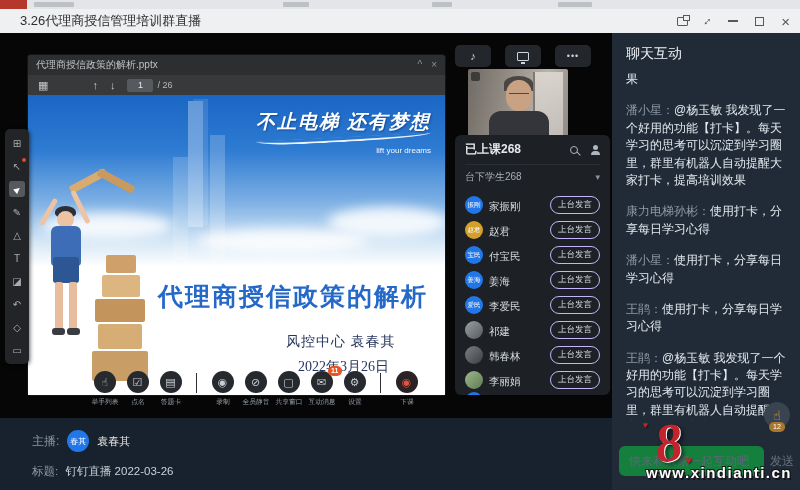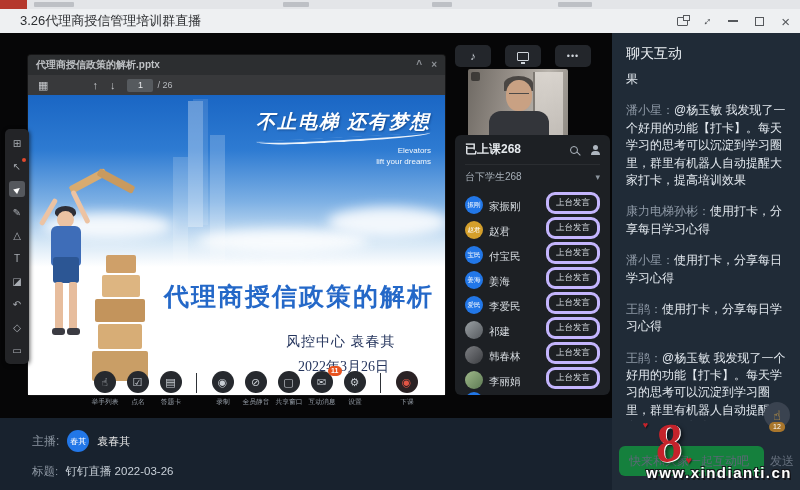--- a/index.html
+++ b/index.html
@@ -20,40 +20,40 @@
   .ic-expand { display:inline-block; font-size:12px; transform:rotate(45deg); line-height:1; }
   .ic-min { width:10px; border-top:2px solid #55585c; display:inline-block; }
   .ic-max { width:9px; height:9px; border:1.4px solid #55585c; display:inline-block; }
   .ic-close { font-size:15px; line-height:1; }
 
   
   .stage { position:absolute; top:33px; left:0; width:612px; height:385px; background:#060607; }
 
   
   .ppt { position:absolute; left:28px; top:22px; width:417px; height:340px; background:#242526; border-radius:3px; box-shadow:0 0 0 1px #151516; }
-  .ppt-header { height:20px; background:#2c2e30; display:flex; align-items:center; padding:0 8px; border-radius:3px 3px 0 0;font-weight:bold; }
+  .ppt-header { height:20px; background:#2c2e30; display:flex; align-items:center; padding:0 8px; border-radius:3px 3px 0 0; }
   .ppt-filename { font-size:10px; color:#bfc2c5; }
   .ppt-hicons { margin-left:auto; display:flex; gap:9px; color:#8d9196; font-size:10px; line-height:1; }
   .ppt-toolbar { height:20px; background:#38393b; display:flex; align-items:center; padding:0 10px; font-size:11px; color:#c3c6c9; }
   .tb-up { margin-left:44px; }
   .tb-down { margin-left:12px; }
   .page-box { width:26px; height:13px; background:#565a5e; border-radius:2px; color:#e8eaec; font-size:9px; text-align:center; line-height:13px; margin-left:12px; }
   .page-total { font-size:9px; color:#b6b9bd; margin-left:4px; }
 
   
   .slide { position:absolute; top:40px; left:0; width:417px; height:300px; background:#fff; overflow:hidden; }
   .sky { position:absolute; top:0; left:0; width:100%; height:172px; background:linear-gradient(180deg,#1a66c4 0%,#2e7bd2 32%,#7db0e4 62%,#d7e8f6 86%,#ffffff 100%); }
   .cloud { position:absolute; background:#fff; border-radius:50%; filter:blur(6px); opacity:.85; }
   .tower { position:absolute; left:160px; top:6px; width:15px; height:126px; background:rgba(255,255,255,.32);
            box-shadow:22px 34px 0 rgba(255,255,255,.2), -15px 56px 0 rgba(255,255,255,.16), 5px -2px 0 rgba(255,255,255,.12); }
   .slogan-wrap { position:absolute; top:14px; right:14px; text-align:right; color:#fff; }
   .slogan { font-family:"Liberation Serif","DejaVu Serif",serif; font-size:19px; font-weight:bold; font-style:italic; letter-spacing:2px; text-shadow:1px 1px 2px rgba(0,30,80,.45); }
   .swoosh { height:5px; border-bottom:2px solid rgba(255,255,255,.9); border-radius:0 0 60% 40%/0 0 6px 6px; transform:rotate(-3deg); margin-top:2px; }
   .slogan-en { font-size:8px; line-height:1.35; opacity:.95; margin-top:4px; }
-  .slide-title { position:absolute; left:136px; top:185px; font-family:Liberation Sans, sans-serif; font-weight:bold; font-size:25px; color:#2468c8; letter-spacing:2px; white-space:nowrap; }
+  .slide-title { position:absolute; left:130px; top:185px; font-family:Liberation Sans, sans-serif; font-weight:bold; font-size:25px; color:#2468c8; letter-spacing:2px; white-space:nowrap; }
   .slide-author { position:absolute; left:258px; top:238px; font-family:"Liberation Serif","DejaVu Serif",serif; font-size:14px; color:#26365e; letter-spacing:1px; }
   .slide-date { position:absolute; left:270px; top:263px; font-family:"Liberation Serif","DejaVu Serif",serif; font-size:14px; color:#26365e; }
 
   
   .boy-blocks { position:absolute; left:12px; top:66px; width:125px; height:230px; }
   .bb { position:absolute; border-radius:2px; }
   .roof1 { left:28px; top:16px; width:40px; height:8px; background:#d8ab70; transform:rotate(-28deg); }
   .roof2 { left:56px; top:16px; width:40px; height:8px; background:#c99a5f; transform:rotate(28deg); }
   .blk1 { left:52px; top:190px; width:56px; height:30px; background:#c99e66; }
   .blk2 { left:58px; top:163px; width:44px; height:25px; background:#d7ad76; }
@@ -103,21 +103,21 @@
   .icon-search { width:8px; height:8px; border:1.3px solid #aeb6bf; border-radius:50%; position:relative; display:inline-block; }
   .icon-search::after { content:""; position:absolute; right:-4px; bottom:-2px; width:5px; height:1.3px; background:#aeb6bf; transform:rotate(45deg); }
   .icon-user-add { width:10px; height:10px; position:relative; display:inline-block; }
   .icon-user-add::before { content:""; position:absolute; left:3px; top:0; width:5px; height:5px; border-radius:50%; background:#aeb6bf; }
   .icon-user-add::after { content:""; position:absolute; left:1px; bottom:0; width:9px; height:4px; border-radius:4px 4px 0 0; background:#aeb6bf; }
   .st-section { height:24px; display:flex; align-items:center; font-size:10px; color:#a7afb8; }
   .st-chevron { margin-left:auto; font-size:9px; color:#8d959e; }
   .st-row { height:25px; display:flex; align-items:flex-end; gap:6px; }
   .st-avatar { width:18px; height:18px; border-radius:50%; color:#fff; font-size:6.5px; display:flex; align-items:center; justify-content:center; flex-shrink:0; }
   .st-name { font-size:10.5px; color:#d8dde2; white-space:nowrap; }
-  .st-action { margin-left:auto; border:3px solid #c4b5fd; border-radius:9px; font-size:8.5px; color:#d2d8de; padding:2px 7px; white-space:nowrap; background:transparent; }
+  .st-action { margin-left:auto; border:1px solid #c4b5fd; border-radius:9px; font-size:8.5px; color:#d2d8de; padding:2px 7px; white-space:nowrap; background:transparent; }
   .st-partial { width:18px; height:12px; border-radius:9px 9px 0 0; background:#2277e8; margin-top:3px; }
 
   
   .class-toolbar { position:absolute; left:88px; top:338px; display:flex; align-items:flex-start; }
   .ct-btn { width:33px; display:flex; flex-direction:column; align-items:center; gap:3px; }
   .ct-circle { width:22px; height:22px; border-radius:50%; background:#26292e; color:#c8cdd3; font-size:11px; display:flex; align-items:center; justify-content:center; position:relative; }
   .ct-label { font-size:8px; color:#969ea8; white-space:nowrap; transform:scale(.85); }
   .ct-sep { width:1px; height:20px; background:#2e3237; margin:2px 9px 0; }
   .ct-badge { position:absolute; top:-5px; right:-9px; background:#e8531f; color:#fff; font-size:7px; border-radius:6px; padding:0 3px; line-height:10px; font-weight:bold; }
   .ct-btn.danger .ct-circle { color:#e25545; background:#2a2224; }
@@ -199,21 +199,20 @@
       <div class="slide">
         <div class="sky"></div>
         <div class="cloud" style="left:14px;top:118px;width:130px;height:26px;"></div>
         <div class="cloud" style="left:170px;top:134px;width:170px;height:24px;"></div>
         <div class="cloud" style="left:300px;top:112px;width:120px;height:30px;"></div>
         <div class="tower"></div>
         <div class="slogan-wrap">
           <div class="slogan">不止电梯 还有梦想</div>
           <div class="swoosh"></div>
           <div class="slogan-en">
-            <div>Elevators</div>
             <div>lift your dreams</div>
           </div>
         </div>
         <div class="boy-blocks">
           <div class="bb roof1"></div>
             <div class="bb roof2"></div>
           <div class="bb blk1"></div>
             <div class="bb blk2"></div>
             <div class="bb blk3"></div>
           <div class="bb blk4"></div>

